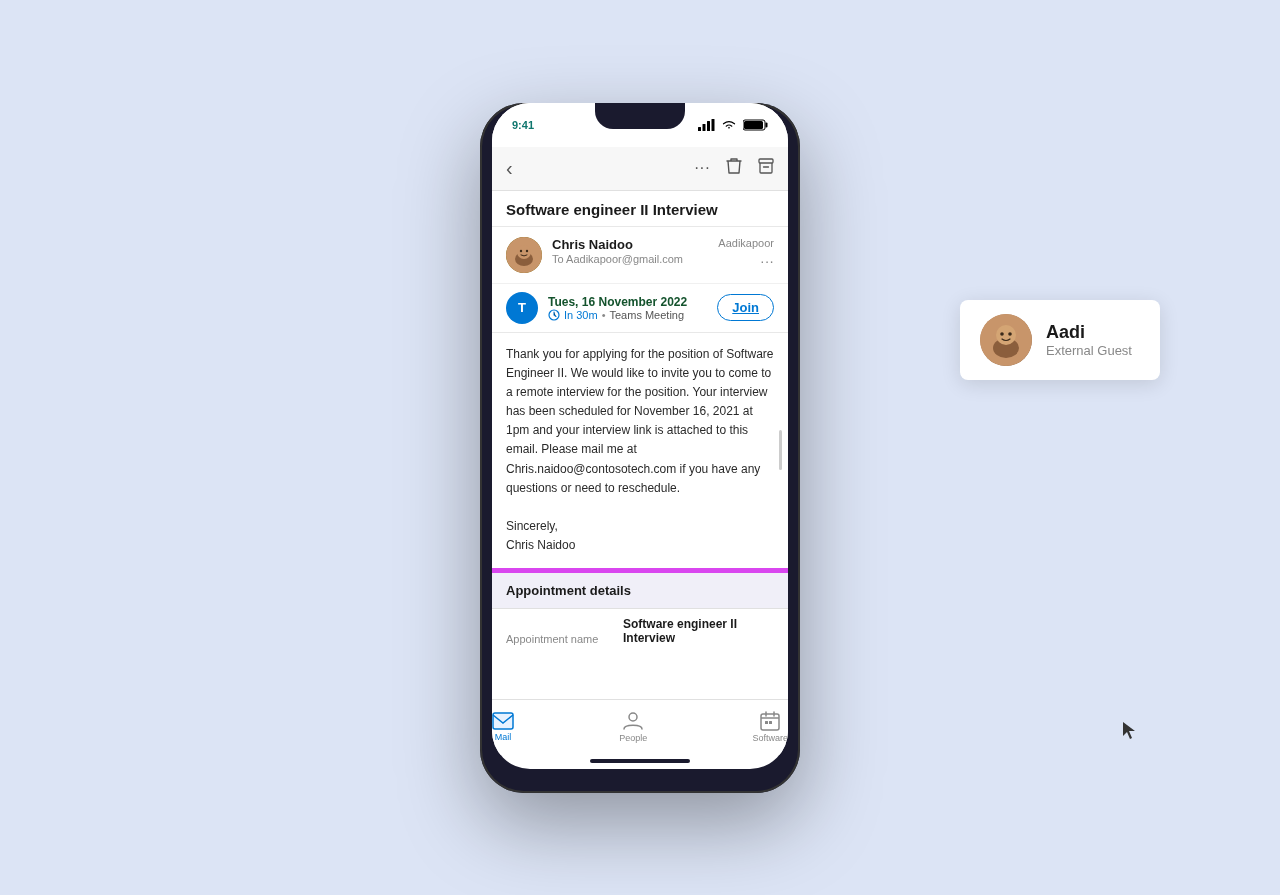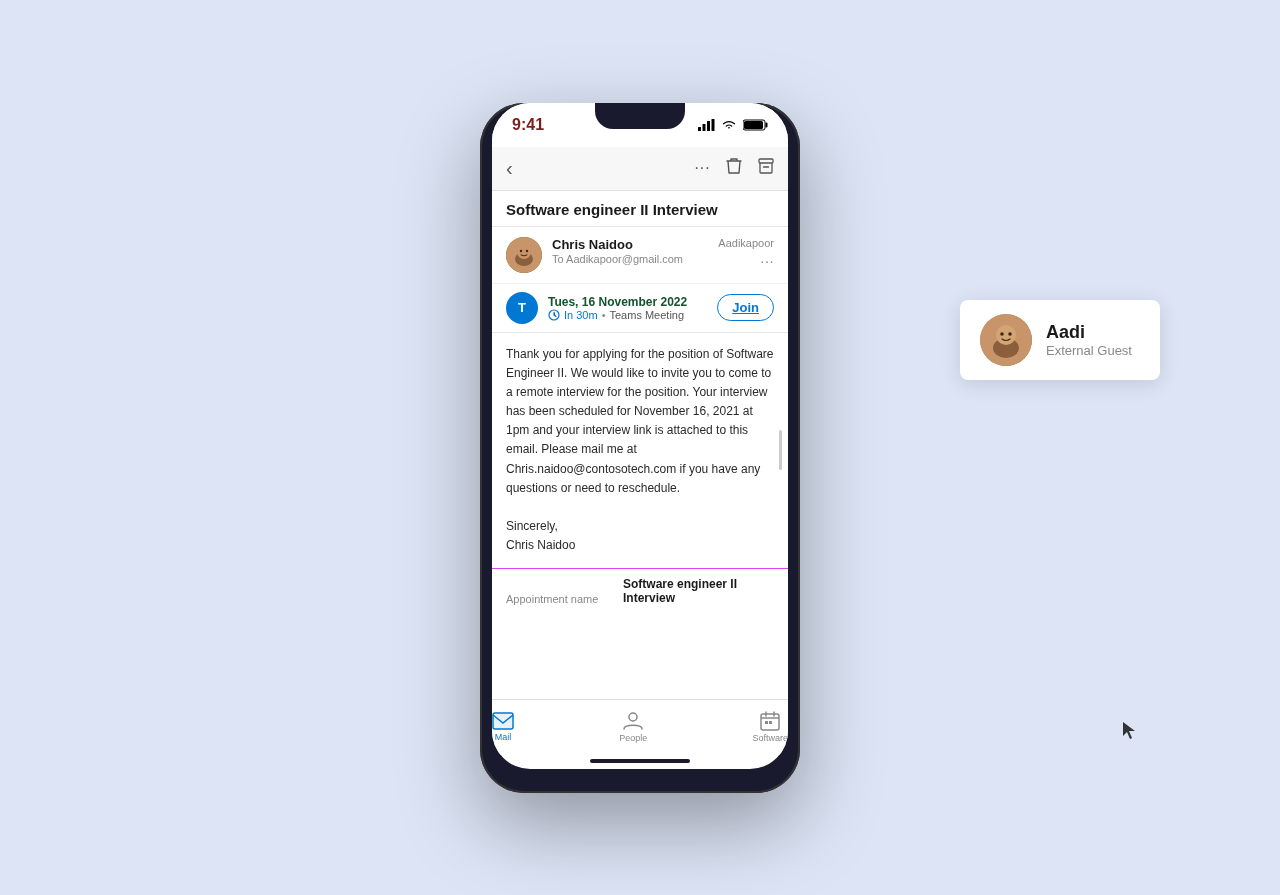--- a/index.html
+++ b/index.html
@@ -45,23 +45,23 @@
       height: 44px;
       display: flex;
       align-items: center;
       justify-content: space-between;
       padding: 0 20px;
       flex-shrink: 0;
       position: relative;
     }
 
     .status-time {
-      font-size: 16px;
-      font-weight: 600;
-      color: #7f1d1d;
+      font-size: 11px;
+      font-weight: 600;
+      color: #0f766e;
     }
 
     .status-icons {
       display: flex;
       align-items: center;
       gap: 6px;
     }
 
     .notch {
       position: absolute;
@@ -232,21 +232,21 @@
       padding: 5px 14px;
       font-size: 13px;
       font-weight: 600;
       cursor: pointer;
       text-decoration: underline;
     }
 
     
     .email-body {
       padding: 12px 14px;
-      border-bottom: 1px solid #d946ef;
+      border-bottom: 5px solid #d946ef;
       position: relative;
     }
 
     .email-body-text {
       font-size: 12px;
       line-height: 1.6;
       color: #2a2a2a;
     }
 
     .scroll-indicator {
@@ -491,20 +491,23 @@
       <div class="email-body">
         <div class="email-body-text">
           <span>Thank you for applying for the position of Software Engineer II. We would like to invite you to come to a remote interview for the position. Your interview has been scheduled for November 16, 2021 at 1pm and your interview link is attached to this email. Please mail me at Chris.naidoo@contosotech.com if you have any questions or need to reschedule.</span>
           <br><br>
           <span style="white-space:pre-line;">Sincerely,
 Chris Naidoo</span>
         </div>
         <div class="scroll-indicator"></div>
       </div>
 
+      <div class="appt-section">
+        <div class="appt-title">Appointment details</div>
+      </div>
       <div class="appt-row">
         <span class="appt-label">Appointment name</span>
         <span class="appt-value">Software engineer II Interview</span>
       </div>
 
     </div>
 
     <div class="bottom-nav">
       <div class="nav-item">
         <svg width="22" height="18" viewBox="0 0 22 18">

